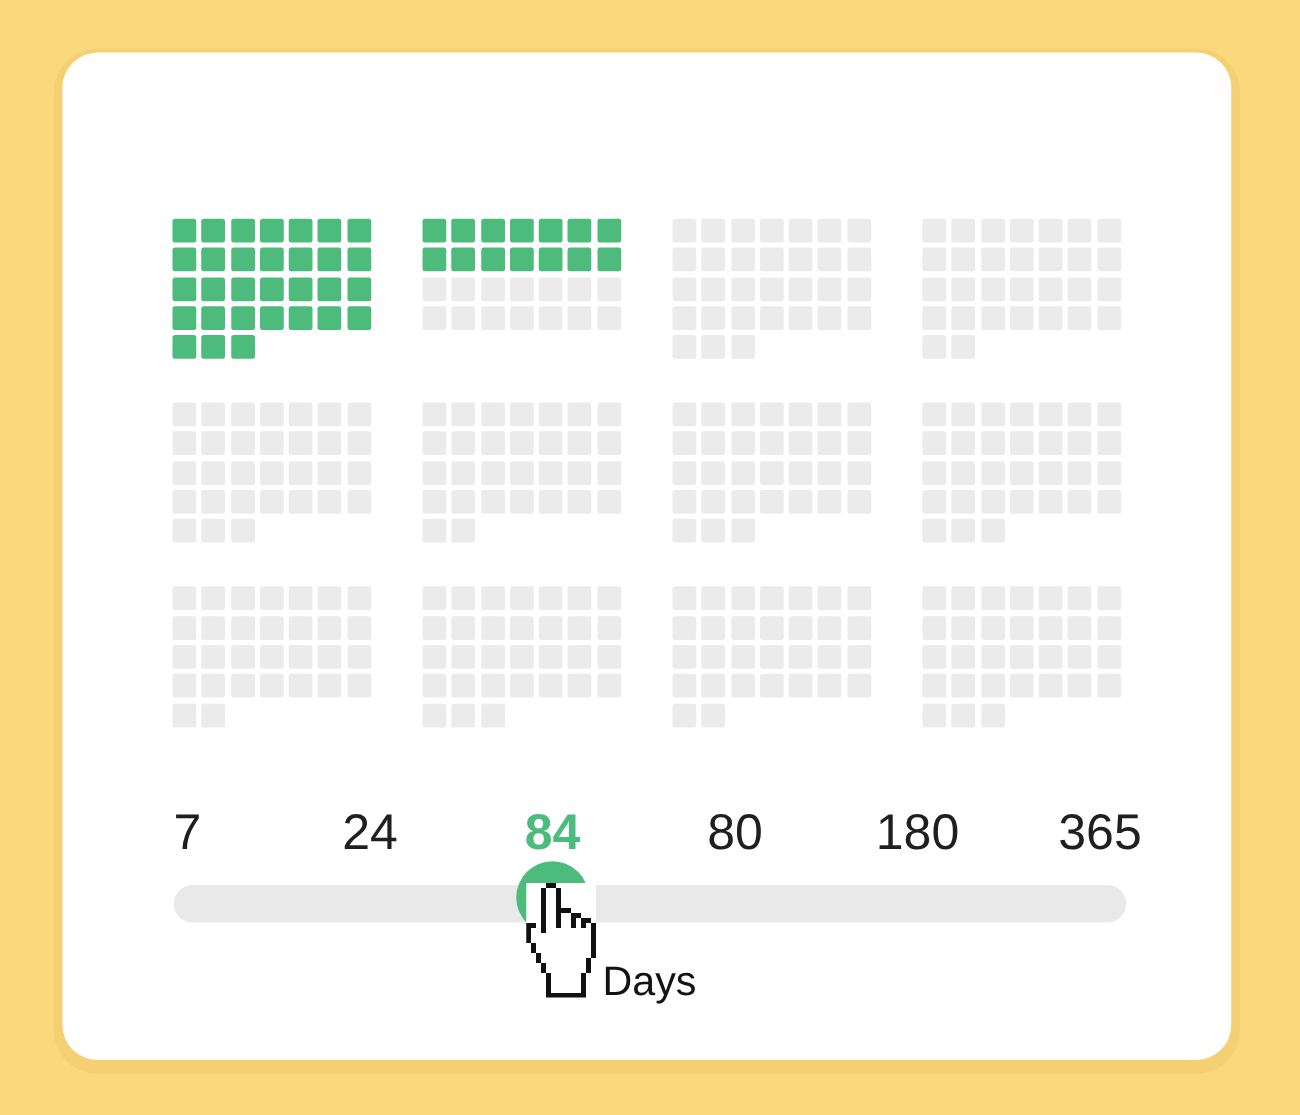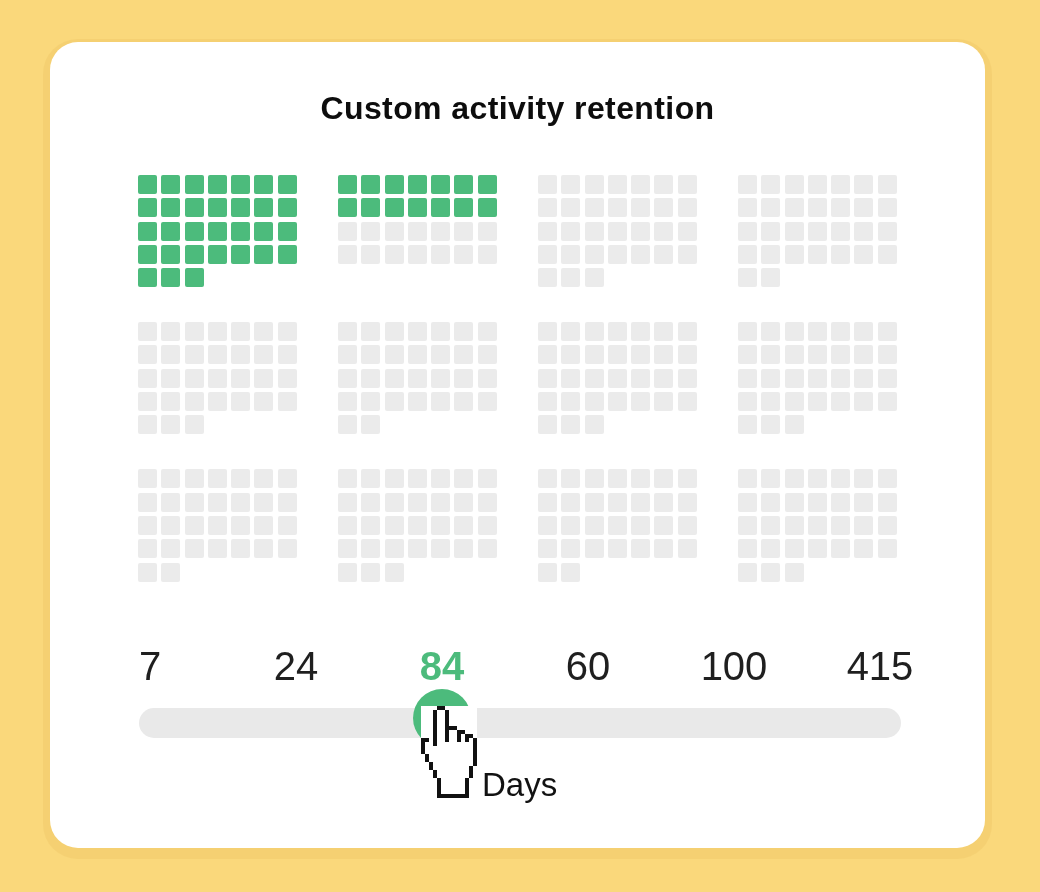--- a/index.html
+++ b/index.html
@@ -59,21 +59,20 @@
   .days-label{
     position:absolute;left:432px;top:724px;
     font-size:33px;color:#121212;font-weight:400;
   }
 </style>
 </head>
 <body>
 
 <div class="stage" style="background: rgb(250, 216, 123);">
   <div class="card" style="background: rgb(255, 255, 255);">
-    <div class="card-title" style="color: rgb(13, 13, 13);">Custom activity retention</div>
     <div class="waffle" id="waffle">
         <div class="month-block">
           <div class="day-square" style="background: rgb(76, 187, 124);"></div>
           <div class="day-square" style="background: rgb(76, 187, 124);"></div>
           <div class="day-square" style="background: rgb(76, 187, 124);"></div>
           <div class="day-square" style="background: rgb(76, 187, 124);"></div>
           <div class="day-square" style="background: rgb(76, 187, 124);"></div>
           <div class="day-square" style="background: rgb(76, 187, 124);"></div>
           <div class="day-square" style="background: rgb(76, 187, 124);"></div>
           <div class="day-square" style="background: rgb(76, 187, 124);"></div>
@@ -455,23 +454,23 @@
           <div class="day-square" style="background: rgb(235, 235, 235);"></div>
           <div class="day-square" style="background: rgb(235, 235, 235);"></div>
           <div class="day-square" style="background: rgb(235, 235, 235);"></div>
           <div class="day-square" style="background: rgb(235, 235, 235);"></div>
         </div>
       </div>
     <div class="slider-labels" id="slider-labels">
         <div class="slider-label" style="left: 100px; color: rgb(31, 31, 31);">7</div>
         <div class="slider-label" style="left: 246px; color: rgb(31, 31, 31);">24</div>
         <div class="slider-label selected" style="left: 392px; color: rgb(76, 187, 124);">84</div>
-        <div class="slider-label" style="left: 538px; color: rgb(31, 31, 31);">60</div>
-        <div class="slider-label" style="left: 684px; color: rgb(31, 31, 31);">100</div>
-        <div class="slider-label" style="left: 830px; color: rgb(31, 31, 31);">415</div>
+        <div class="slider-label" style="left: 538px; color: rgb(31, 31, 31);">80</div>
+        <div class="slider-label" style="left: 684px; color: rgb(31, 31, 31);">180</div>
+        <div class="slider-label" style="left: 830px; color: rgb(31, 31, 31);">365</div>
       </div>
     <div class="slider-track" style="background: rgb(233, 233, 233);"></div>
     <div class="slider-thumb" id="thumb" style="background: rgb(76, 187, 124);"></div>
     <svg id="cursor" class="cursor" viewBox="0 0 14 23" shape-rendering="crispEdges">
         <rect x="0" y="0" width="1" height="1" fill="#ffffff"></rect>
         <rect x="1" y="0" width="1" height="1" fill="#ffffff"></rect>
         <rect x="2" y="0" width="1" height="1" fill="#ffffff"></rect>
         <rect x="3" y="0" width="1" height="1" fill="#ffffff"></rect>
         <rect x="4" y="0" width="1" height="1" fill="#111111"></rect>
         <rect x="5" y="0" width="1" height="1" fill="#111111"></rect>

